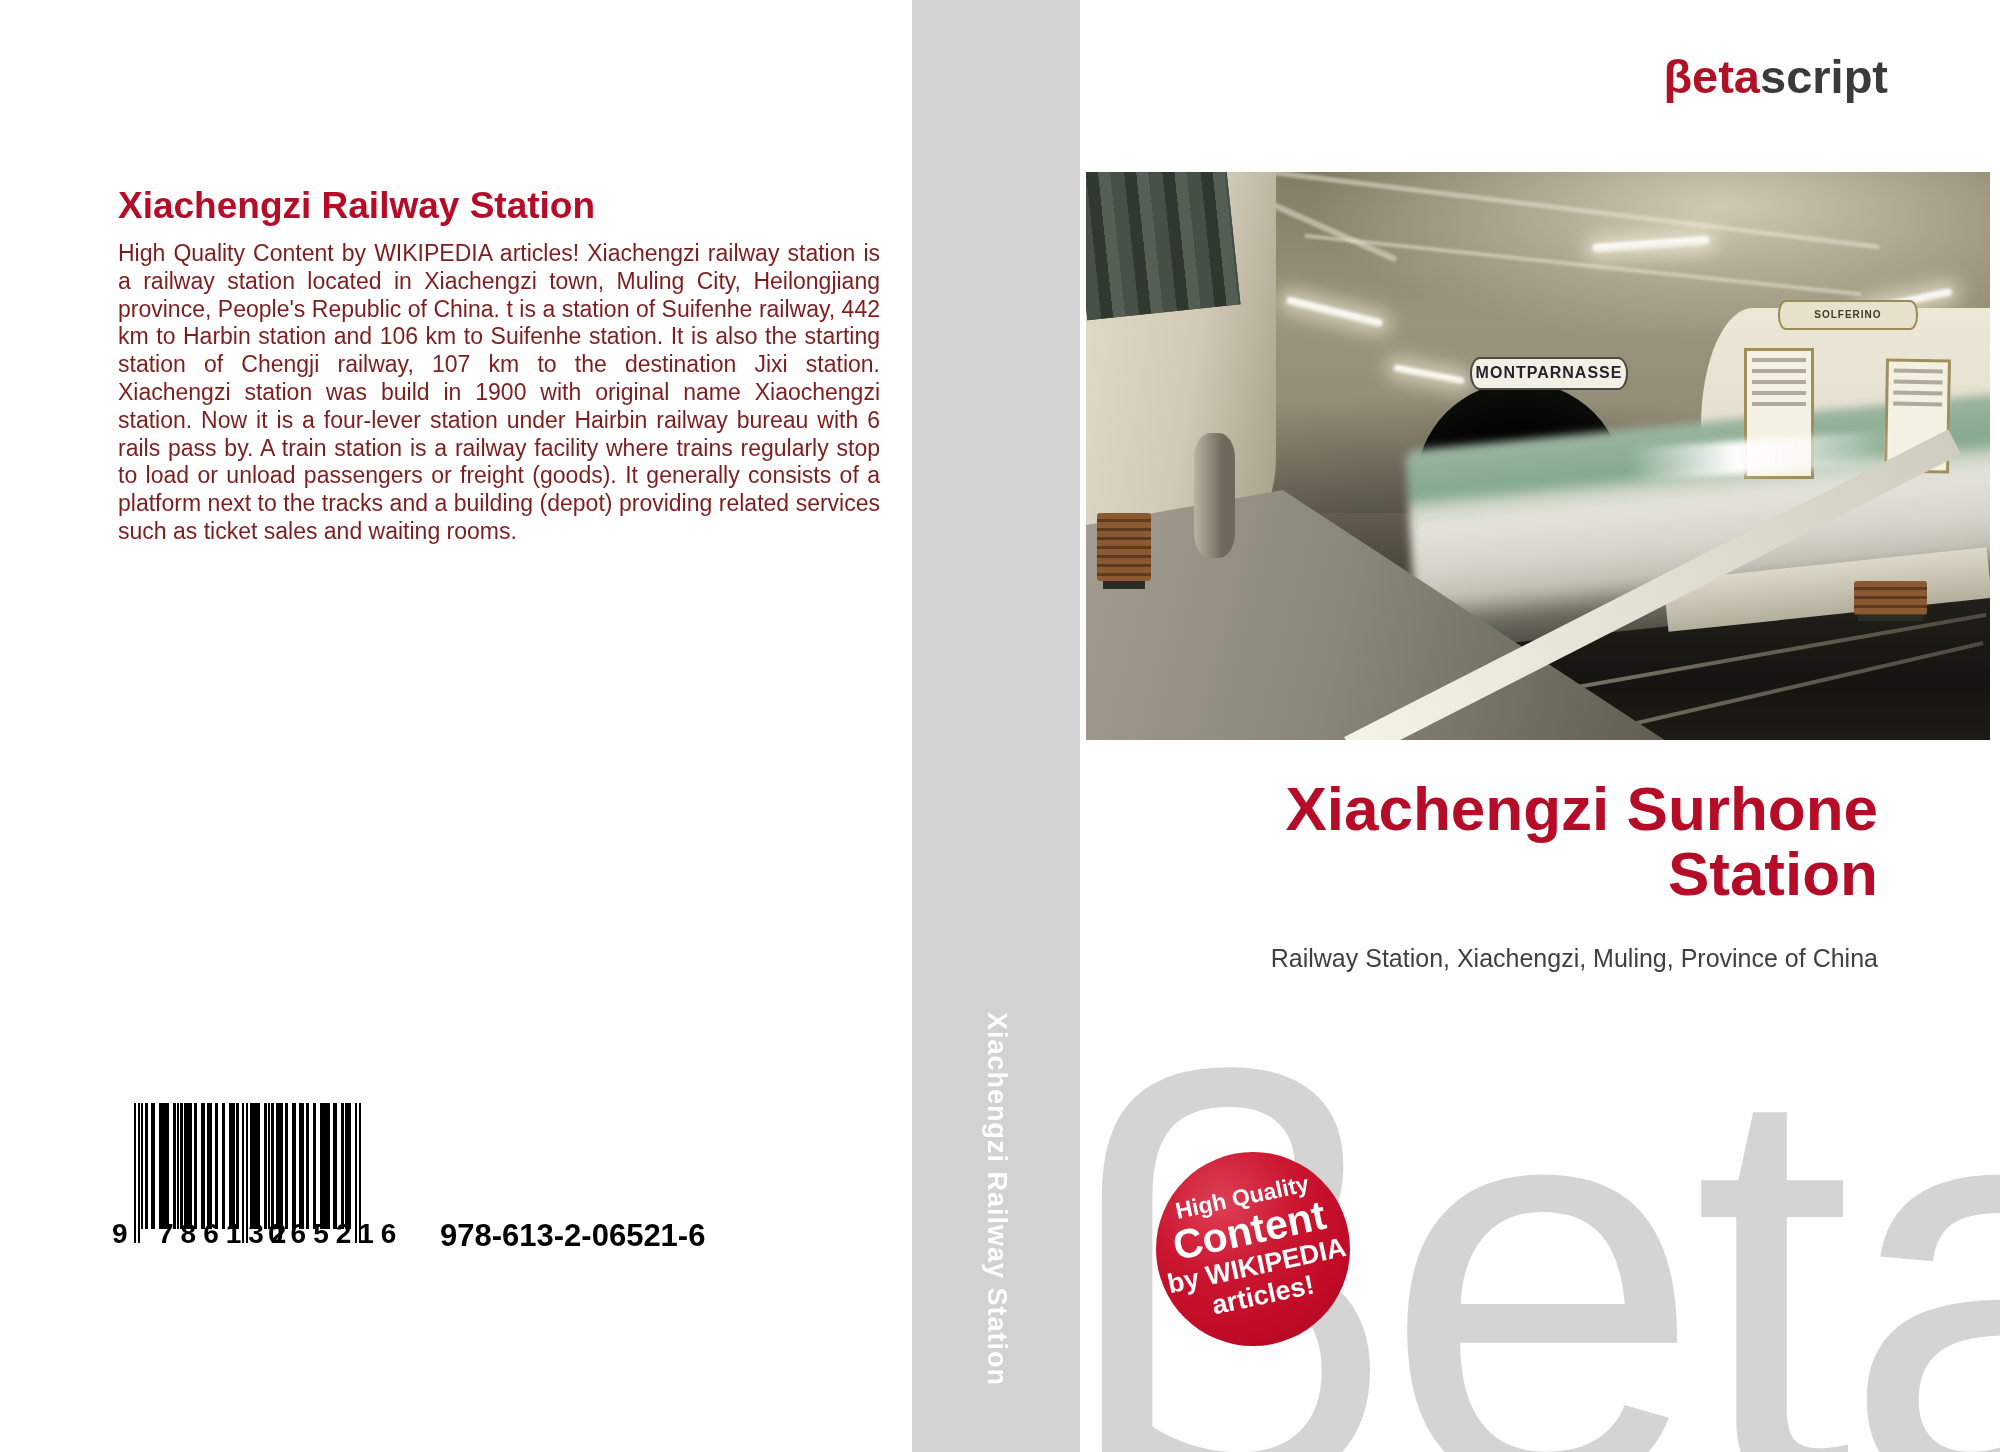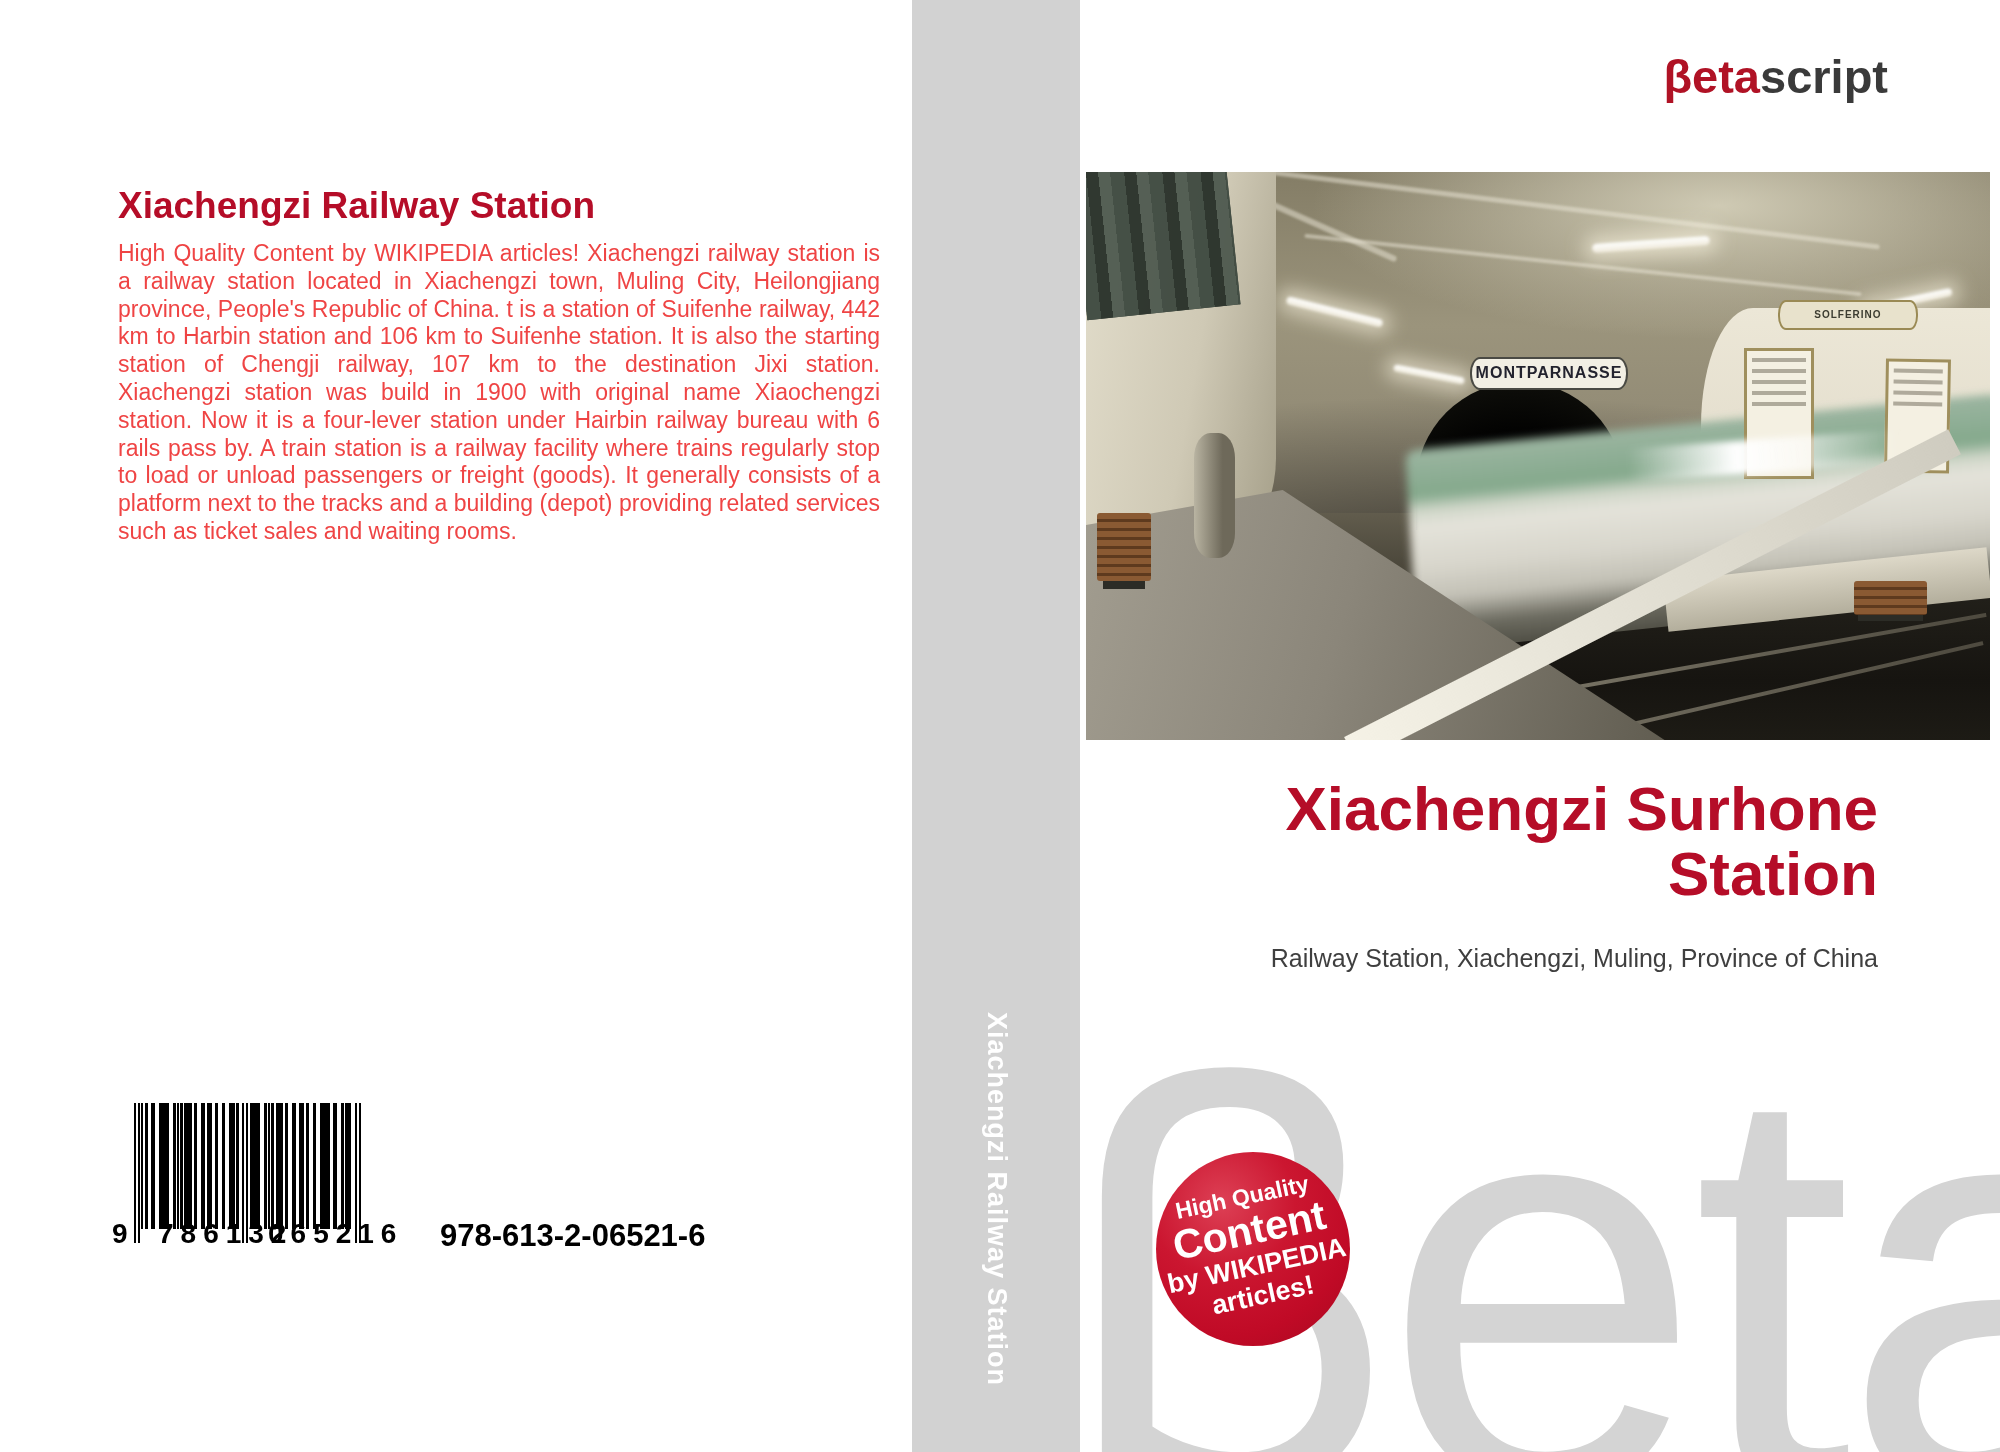--- a/index.html
+++ b/index.html
@@ -8,21 +8,21 @@
     font-family:"Liberation Sans", sans-serif;
   }
   
   .back-cover{position:absolute;left:0;top:0;width:912px;height:1452px;background:#fff;}
   .back-title{
     position:absolute;left:118px;top:160px;width:760px;
     font-size:37px;font-weight:700;color:#b50d28;letter-spacing:0;
   }
   .back-body{
     position:absolute;left:118px;top:224px;width:762px;
-    font-size:23px;line-height:27.8px;color:#ef4444;text-align:justify;margin-top:16px;
+    font-size:23px;line-height:27.8px;color:#7f1d1d;text-align:justify;margin-top:16px;
   }
   
   .barcode{position:absolute;left:112px;top:1100px;width:600px;height:160px;}
   .barcode-bars{
     position:absolute;left:26px;top:3px;width:220px;height:126px;background-color:#fff;
     background-image:
       repeating-linear-gradient(90deg,#000 0 3px,transparent 3px 7px),
       repeating-linear-gradient(90deg,#000 0 2px,transparent 2px 13px),
       repeating-linear-gradient(90deg,#000 0 5px,transparent 5px 23px);
   }

